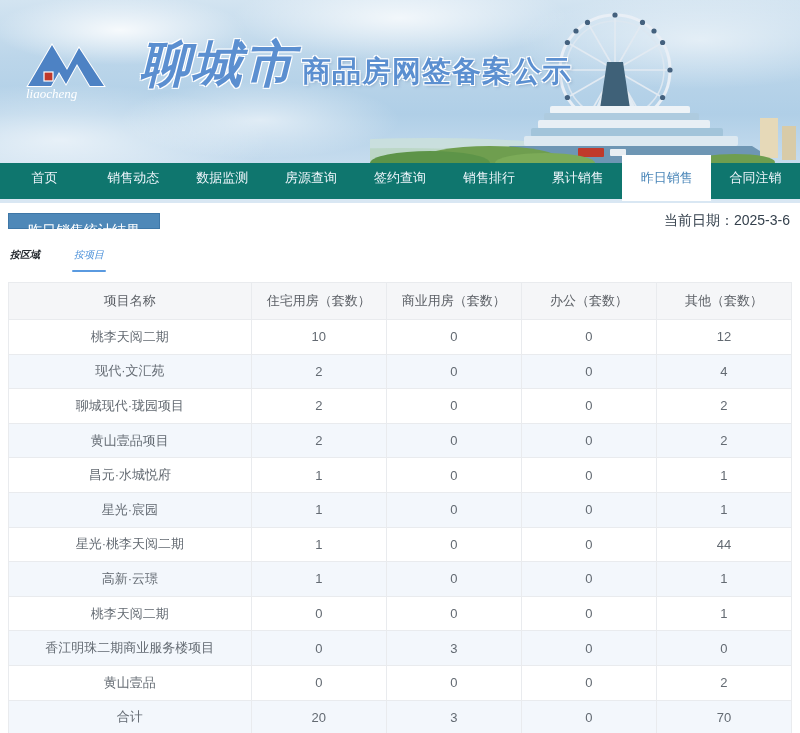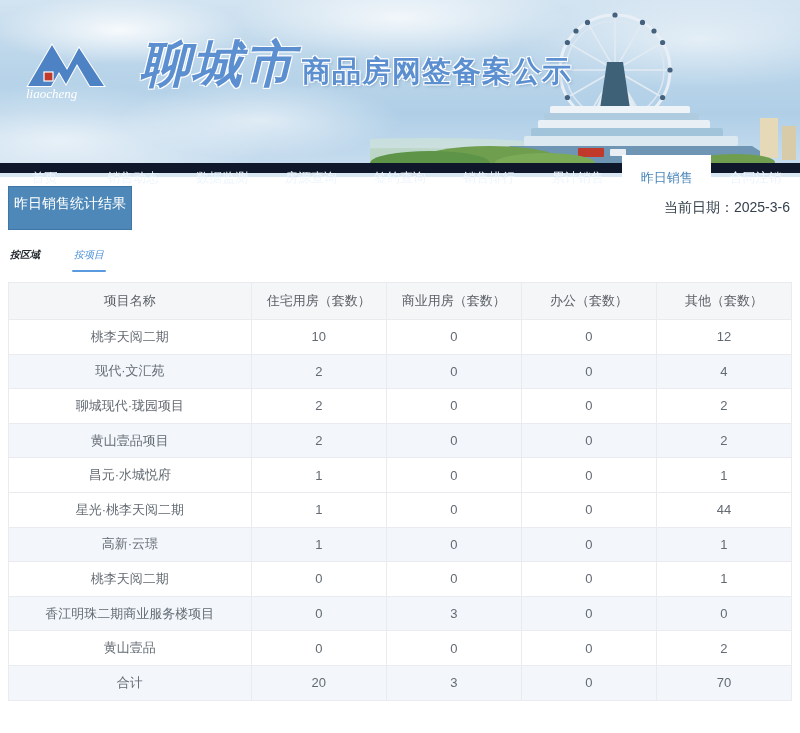--- a/index.html
+++ b/index.html
@@ -32,36 +32,36 @@
   }
   .brand-title {
     font-size:29px; font-weight:bold; color:#5b8fd0; line-height:34px; margin:22px 0 0 6px;
     letter-spacing:1px;
     text-shadow:1px 1px 0 #fff,-1px -1px 0 #fff,1px -1px 0 #fff,-1px 1px 0 #fff,2px 2px 3px rgba(90,120,160,.35);
   }
   .scene { position:absolute; right:0; bottom:0; width:430px; height:163px; }
 
   
   .nav {
-    position:relative; display:flex; height:14px; background:#0f172a;
+    position:relative; display:flex; height:40px; background:#0f766e;
     border-bottom:4px solid #d9e7f3; z-index:5;
   }
   .nav-item {
     flex:1 1 0; text-align:center; line-height:30px; font-size:13px; color:#eef5fb;
     cursor:pointer; white-space:nowrap;
   }
   .nav-item.active {
     background:#fff; color:#4a86b8; margin-top:-8px; height:46px; line-height:46px; z-index:6;
   }
 
   
   .content { padding:0 8px; }
   .section-head { display:flex; align-items:center; justify-content:space-between; margin-top:9px; }
   .section-badge {
-    background:#4e88b8; color:#fff; font-size:14px; padding:0 5px; height:44px;
+    background:#4e88b8; color:#fff; font-size:14px; padding:0 19px; height:16px;
     line-height:32px; border:1px solid #3e77a7; cursor:default;
   }
   .current-date { font-size:14px; color:#35414d; padding-right:2px; }
 
   .view-tabs { display:flex; gap:34px; margin-top:18px; padding-left:2px; }
   .view-tab { font-size:10px; color:#24292f; font-weight:bold; padding-bottom:10px; cursor:pointer; position:relative;font-style:italic; }
   .view-tab.active { color:#4a90d9; font-weight:normal; }
   .view-tab.active::after {
     content:""; position:absolute; left:-2px; right:-2px; bottom:0; height:2px; background:#5a9ae0; border-radius:1px;
   }
@@ -230,20 +230,27 @@
         <td>0</td>
         <td>2</td>
       </tr>
       <tr>
         <td>昌元·水城悦府</td>
         <td>1</td>
         <td>0</td>
         <td>0</td>
         <td>1</td>
       </tr>
+      <tr class="alt">
+        <td>星光·宸园</td>
+        <td>1</td>
+        <td>0</td>
+        <td>0</td>
+        <td>1</td>
+      </tr>
       <tr>
         <td>星光·桃李天阅二期</td>
         <td>1</td>
         <td>0</td>
         <td>0</td>
         <td>44</td>
       </tr>
       <tr class="alt">
         <td>高新·云璟</td>
         <td>1</td>

